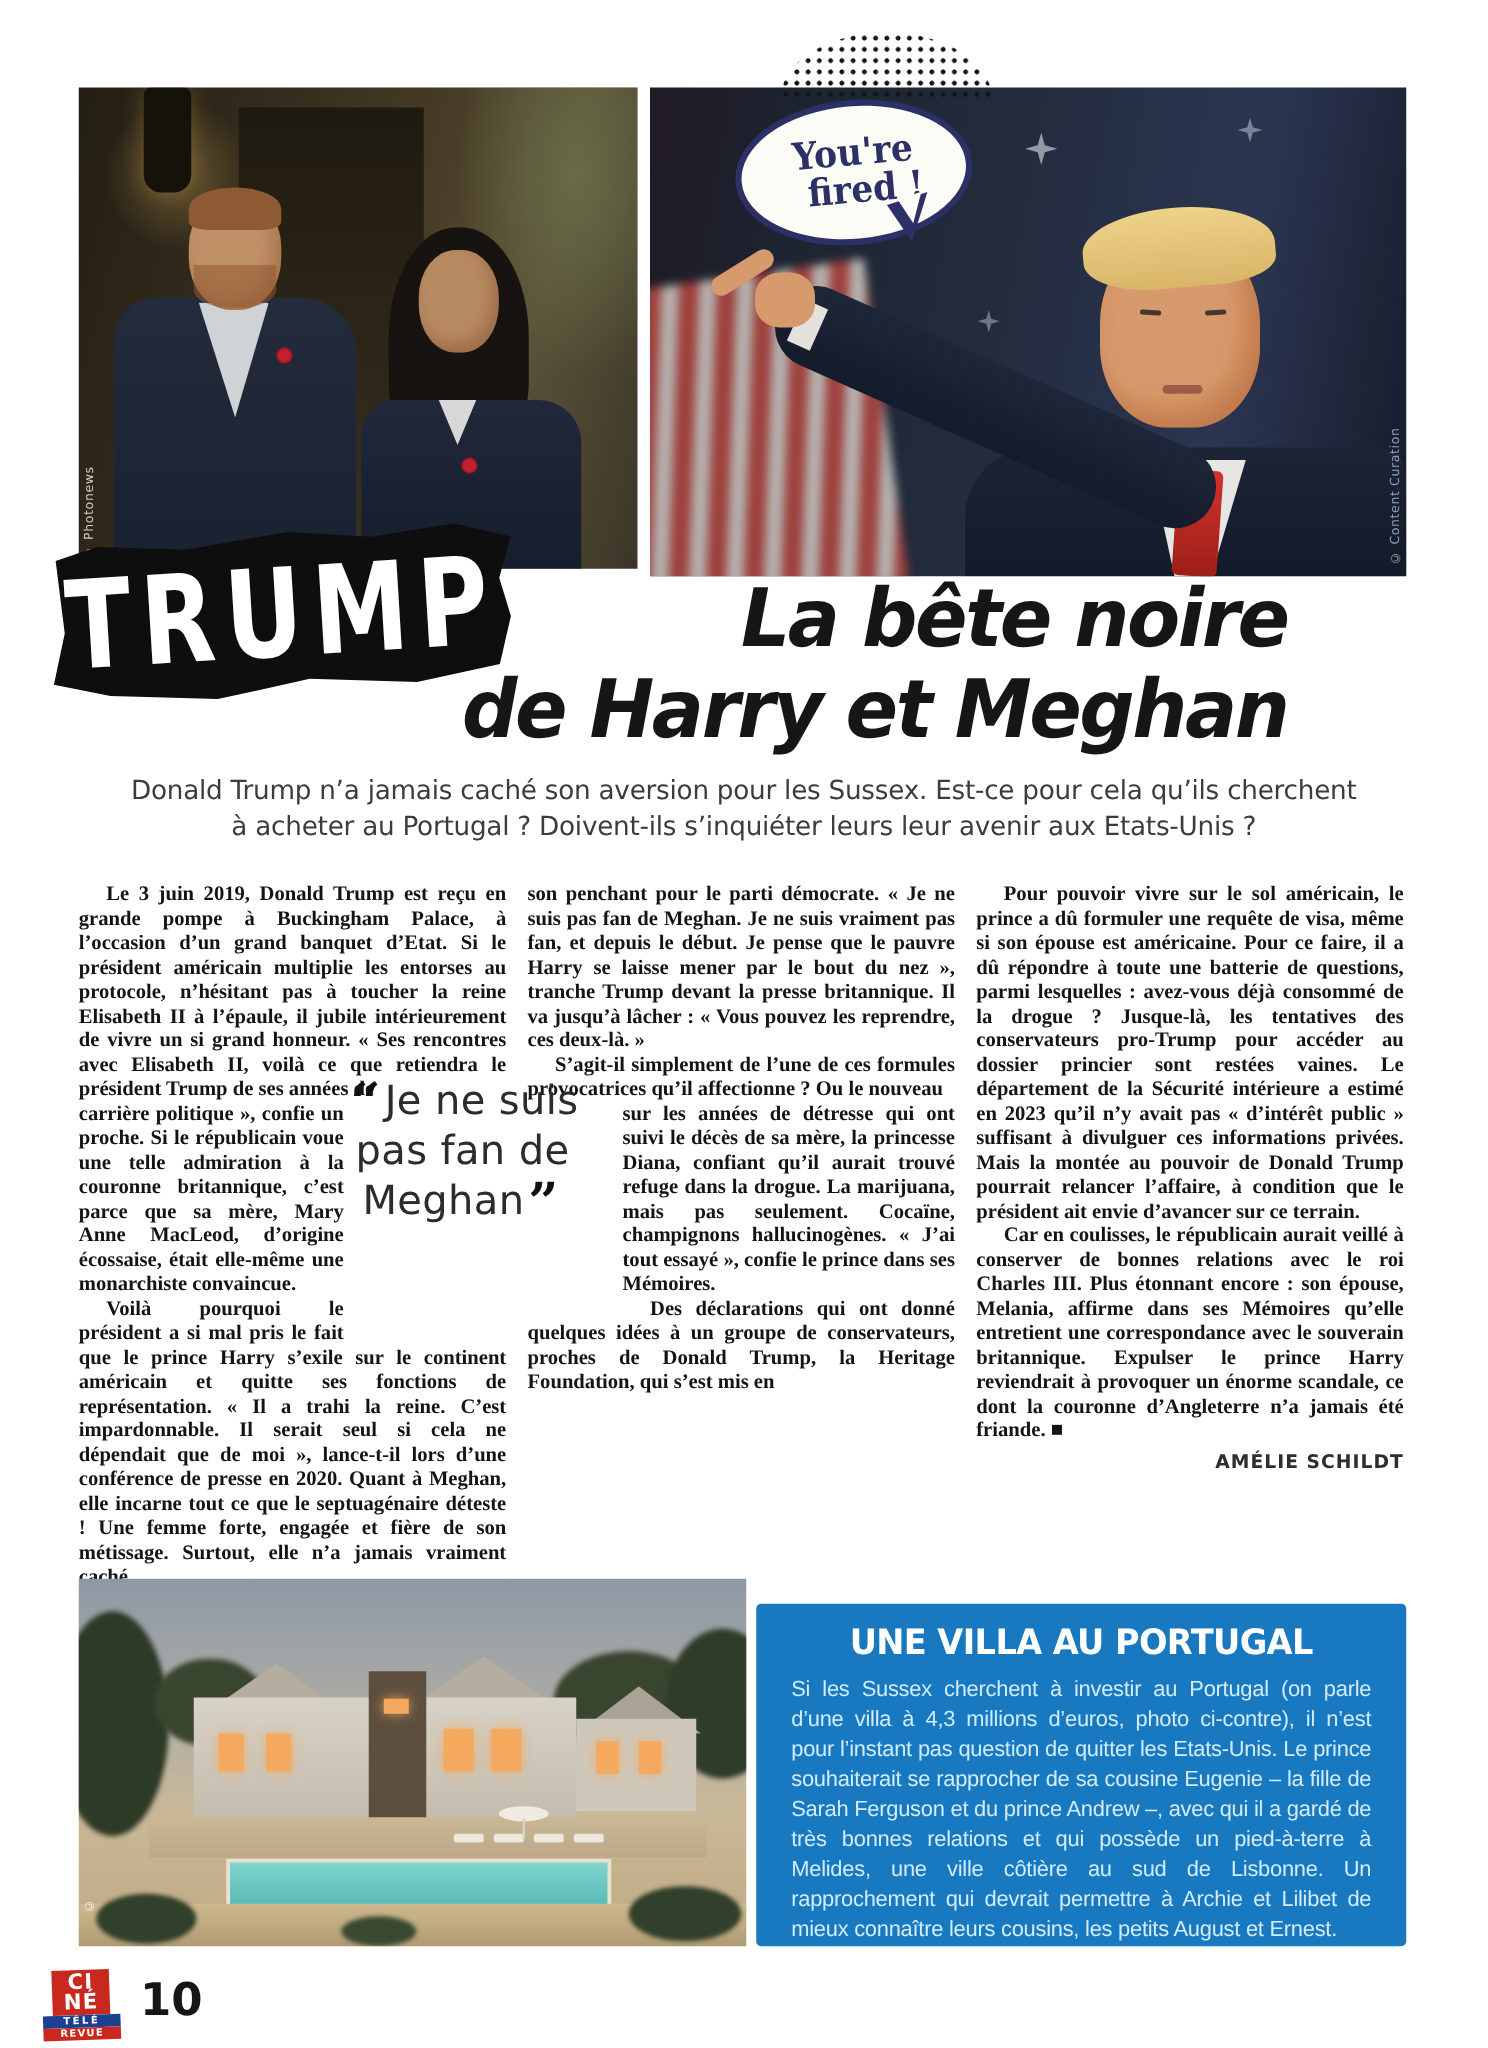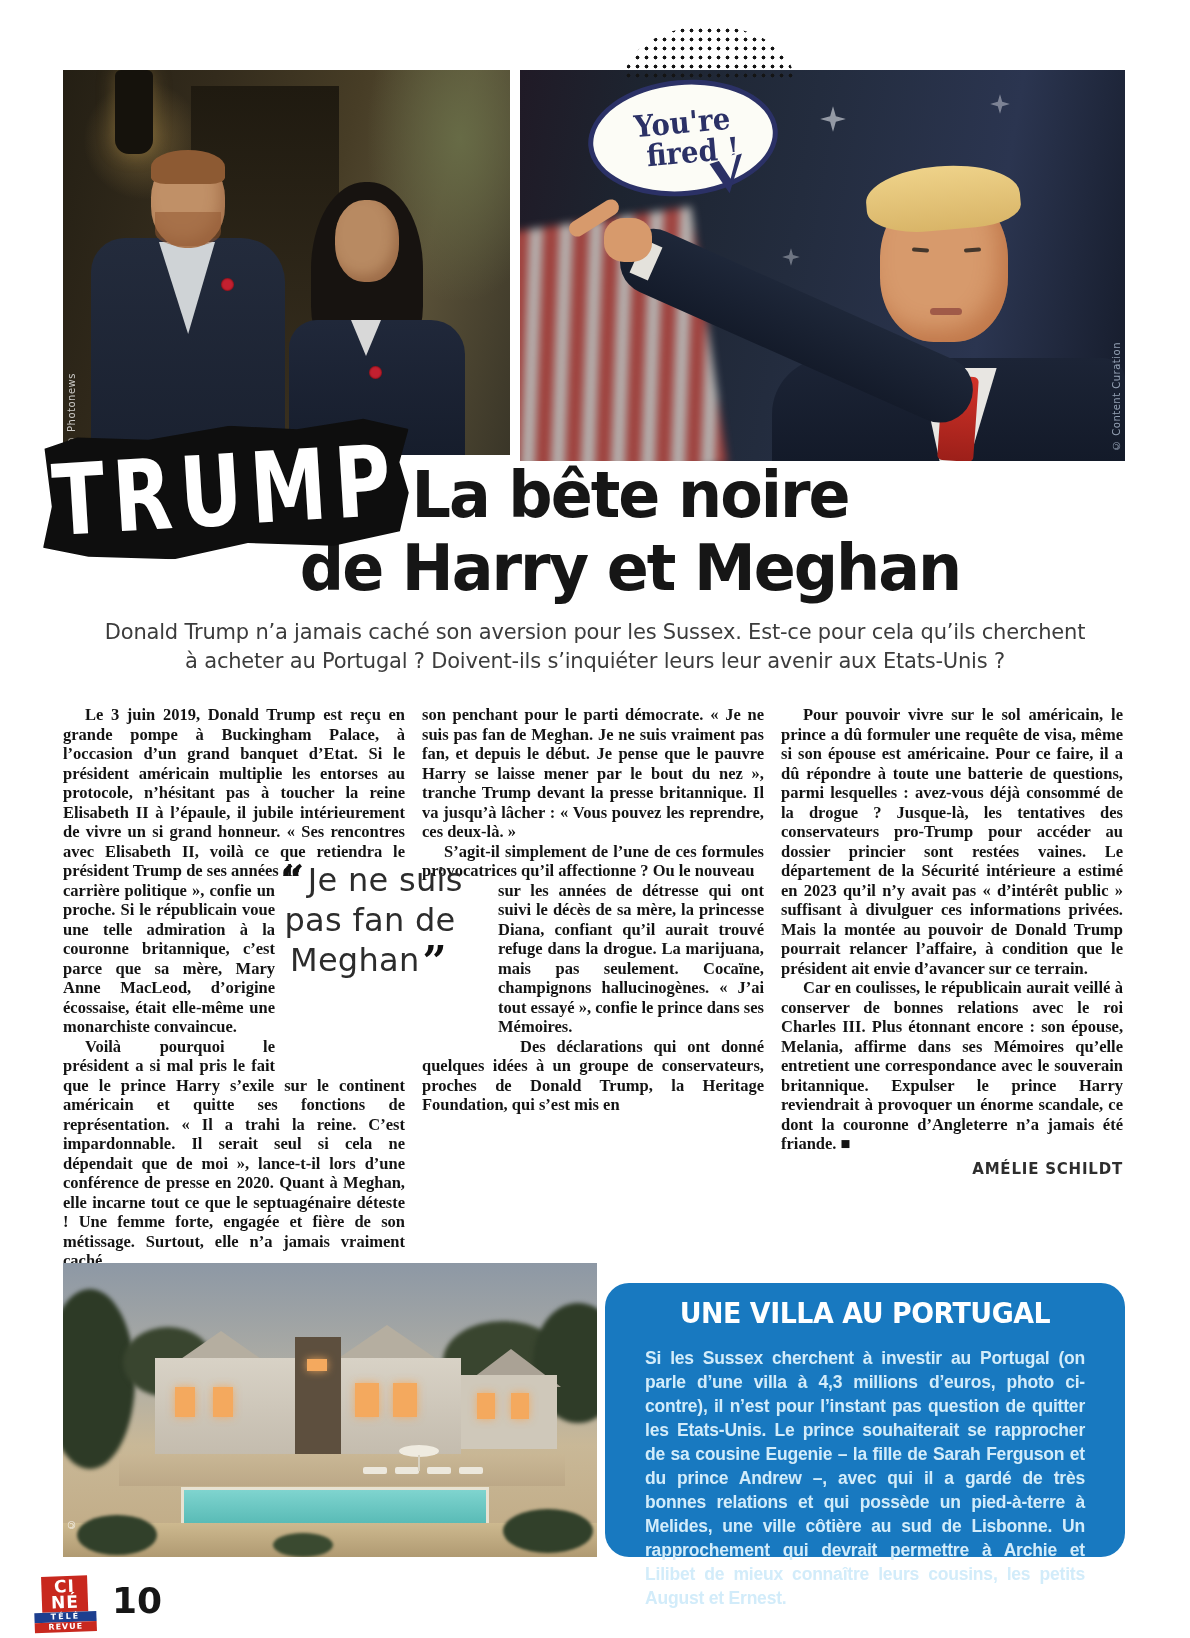--- a/index.html
+++ b/index.html
@@ -103,23 +103,23 @@
      border-left:6px solid transparent;border-right:14px solid transparent;
      border-top:22px solid #fcfcf6;transform:rotate(-18deg);}
 
   
   .stamp{position:absolute;left:40px;top:426px;width:372px;height:130px;background:#0e0e0e;
      transform:rotate(-3.5deg);z-index:6;display:flex;align-items:center;justify-content:center;
      clip-path:polygon(2% 9%,11% 2%,30% 7%,52% 0%,70% 6%,88% 1%,100% 11%,97% 36%,99% 60%,96% 89%,78% 97%,55% 91%,35% 100%,12% 94%,0% 85%,3% 54%);}
   .stamp-text{color:#ffffff;font-family:"DejaVu Sans",sans-serif;font-weight:bold;
      font-size:96px;letter-spacing:10px;transform:scaleX(.8) scaleY(1.02);
      text-shadow:0 0 1px #000;}
-  .headline{position:absolute;left:230px;top:458px;width:800px;margin:0;text-align:center;
+  .headline{position:absolute;left:230px;top:458px;width:800px;margin:0;text-align:right;
      font-family:"DejaVu Sans",sans-serif;font-weight:bold;color:#161616;font-size:62px;
-     line-height:73px;letter-spacing:-2px;z-index:5;}
+     line-height:73px;letter-spacing:-2px;z-index:5;font-style:italic;}
   .headline span{display:block;transform:scaleY(1.04);}
   .standfirst{position:absolute;left:95px;top:618px;width:1000px;margin:0;text-align:center;
      font-family:"DejaVu Sans",sans-serif;font-size:21px;line-height:29px;color:#3c3c3c;
      letter-spacing:-.2px;}
   .standfirst span{display:block;}
 
   
   .article{position:absolute;left:63px;top:705px;width:1062px;display:flex;gap:17px;}
   .col{width:342px;font-size:16.5px;line-height:19.5px;text-align:justify;color:#141414;}
   .col p{margin:0;font-weight:bold;}
@@ -171,24 +171,24 @@
   .vl-pool{position:absolute;left:118px;top:224px;width:302px;height:44px;
      background:linear-gradient(#7fd4cf,#4db3ae);border:3px solid #e8e2d2;}
   .vl-sand{position:absolute;left:0;bottom:0;width:534px;height:34px;
      background:linear-gradient(#cdb98f,#b09a72);}
   .vl-shrub{position:absolute;background:#31402a;border-radius:50%;filter:blur(1.5px);}
   .s1{left:14px;bottom:2px;width:80px;height:40px;}
   .s2{left:440px;bottom:4px;width:90px;height:44px;}
   .s3{left:210px;bottom:0;width:60px;height:24px;background:#3a4a30;}
 
   .villa-box{position:absolute;left:605px;top:1283px;width:520px;height:274px;
-     background:#1879c0;border-radius:24px;box-sizing:border-box;padding:14px 24px 0 24px;}
+     background:#1879c0;border-radius:4px;box-sizing:border-box;padding:14px 24px 0 24px;}
   .vb-title{text-align:center;color:#ffffff;font-family:"DejaVu Sans",sans-serif;
      font-weight:bold;font-size:28px;letter-spacing:-.5px;transform:scaleX(.96);margin-bottom:9px;}
-  .vb-body{margin:16px;color:#d2ecfa;font-family:"Liberation Sans",sans-serif;font-weight:bold;
+  .vb-body{margin:4px;color:#d2ecfa;font-family:"Liberation Sans",sans-serif;font-weight:normal;
      font-size:17.5px;line-height:24px;text-align:justify;letter-spacing:-.2px;}
 
   
   .logo{position:absolute;left:34px;top:1576px;width:66px;transform:rotate(-2deg);
      font-family:"DejaVu Sans",sans-serif;}
   .logo-red{width:46px;margin-left:8px;background:#c8281e;color:#fff;font-weight:bold;
      font-size:17px;line-height:16px;text-align:center;padding:2px 0;}
   .logo-red span{display:block;letter-spacing:1px;}
   .logo-tele{width:62px;background:#1d3f8f;color:#fff;font-size:8px;font-weight:bold;
      text-align:center;line-height:10px;letter-spacing:2px;}

